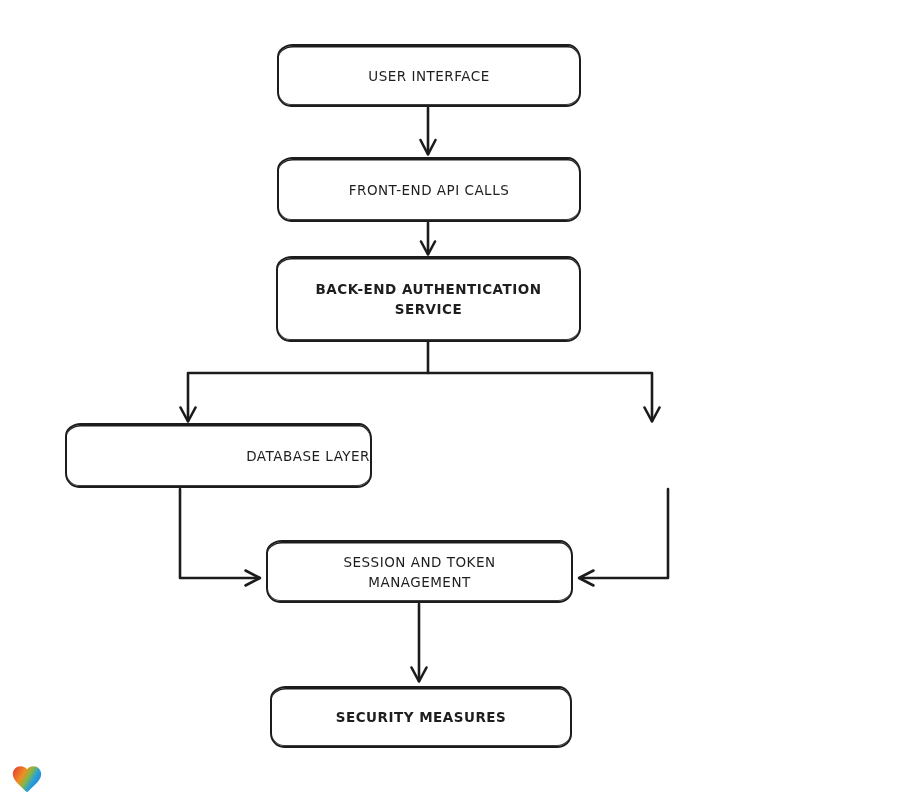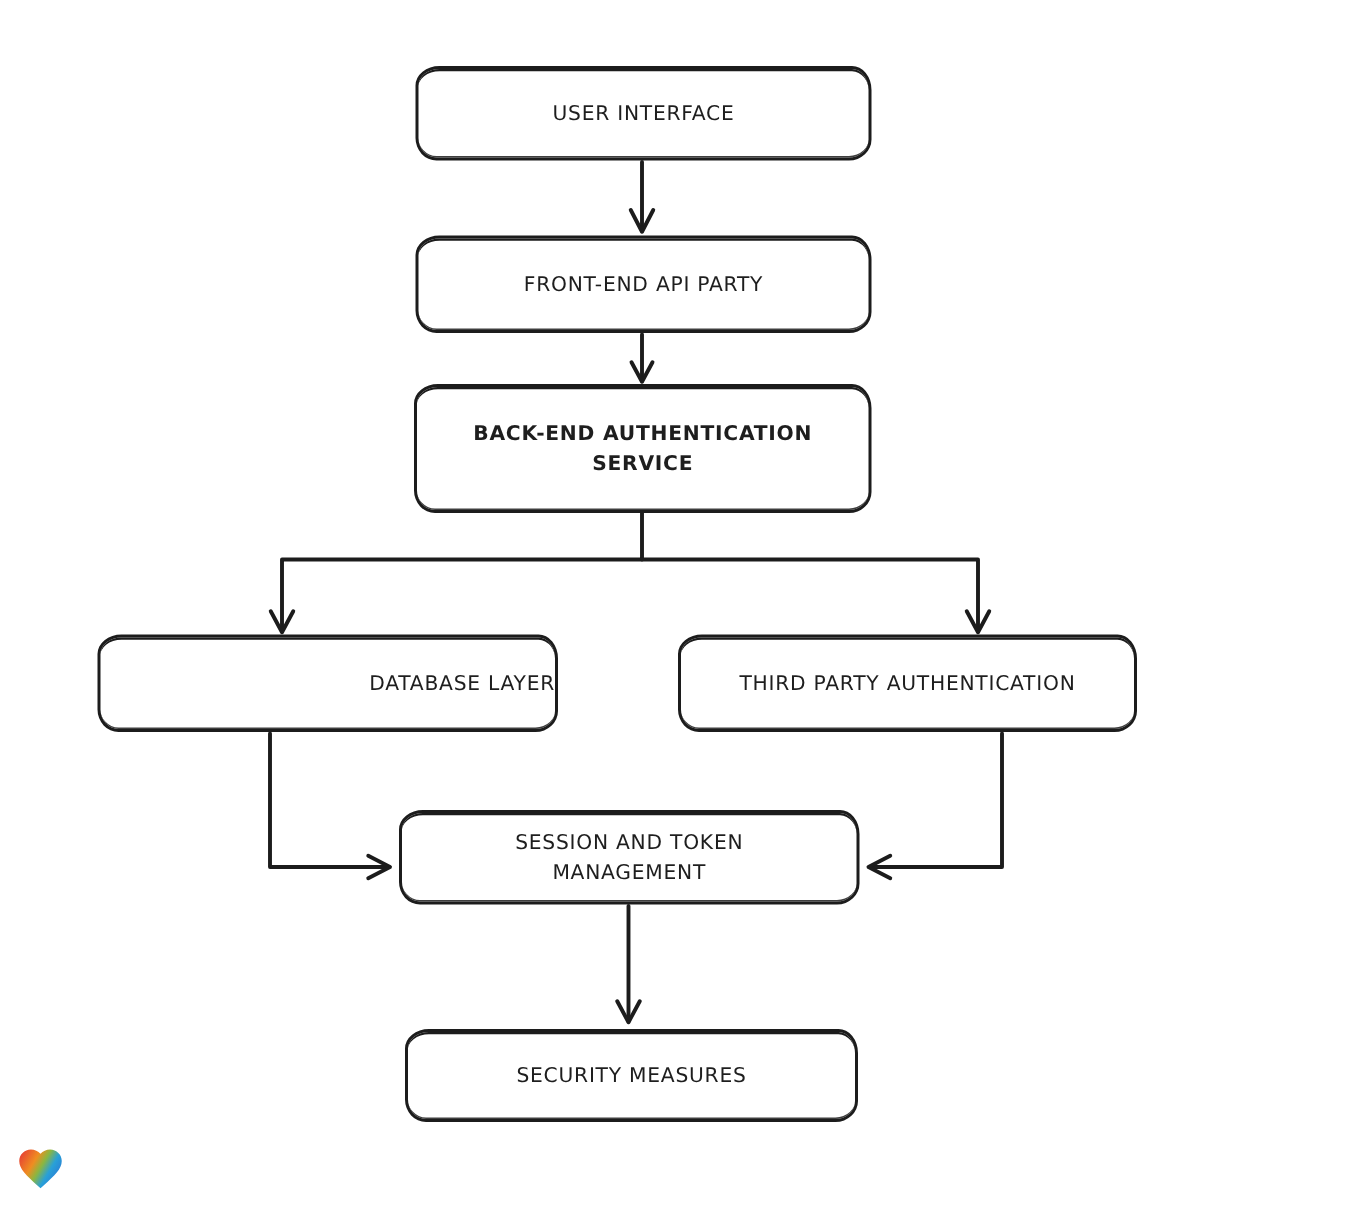--- a/index.html
+++ b/index.html
@@ -46,21 +46,21 @@
     color: #1e1e1e;
   }
   .w250 { max-width: 250px; font-weight: bold; }
   .w200 { max-width: 200px; }
   #node-user-interface      { left: 277px; top: 44px;  width: 304px; height: 63px; }
   #node-frontend-api-calls  { left: 277px; top: 157px; width: 304px; height: 65px; }
   #node-backend-auth        { left: 276px; top: 256px; width: 305px; height: 86px; }
   #node-database-layer      { left: 65px;  top: 423px; width: 307px; height: 65px; justify-content: flex-end; }
   #node-third-party-auth    { left: 452px; top: 423px; width: 306px; height: 65px; }
   #node-session-token       { left: 266px; top: 540px; width: 307px; height: 63px; justify-content: center; }
-  #node-security-measures   { left: 270px; top: 686px; width: 302px; height: 62px; }
+  #node-security-measures   { left: 270px; top: 686px; width: 302px; height: 62px; font-weight: bold; }
   .watermark {
     position: absolute;
     left: 10px; top: 762px;
     width: 34px; height: 34px;
   }
 </style>
 </head>
 <body>
 
 <div class="canvas">
@@ -94,34 +94,31 @@
       <path d="M419 604 L419 681"></path>
       <path d="M411.5 667.5 L419 681.5 L426.5 667.5"></path>
     </g>
   </svg>
 
   <div class="node" id="node-user-interface">
     <span class="node-label">USER INTERFACE</span>
   </div>
 
   <div class="node" id="node-frontend-api-calls">
-    <span class="node-label">FRONT-END API PARTY</span>
+    <span class="node-label">FRONT-END API CALLS</span>
   </div>
 
   <div class="node" id="node-backend-auth">
     <span class="node-label w250">BACK-END AUTHENTICATION SERVICE</span>
   </div>
 
   <div class="node" id="node-database-layer">
     <span class="node-label">DATABASE LAYER</span>
   </div>
 
-  <div class="node" id="node-third-party-auth">
-    <span class="node-label">THIRD PARTY AUTHENTICATION</span>
-  </div>
 
   <div class="node" id="node-session-token">
     <span class="node-label w200">SESSION AND TOKEN MANAGEMENT</span>
   </div>
 
   <div class="node" id="node-security-measures">
     <span class="node-label">SECURITY MEASURES</span>
   </div>
 
   <svg class="watermark" viewBox="0 0 24 24">

